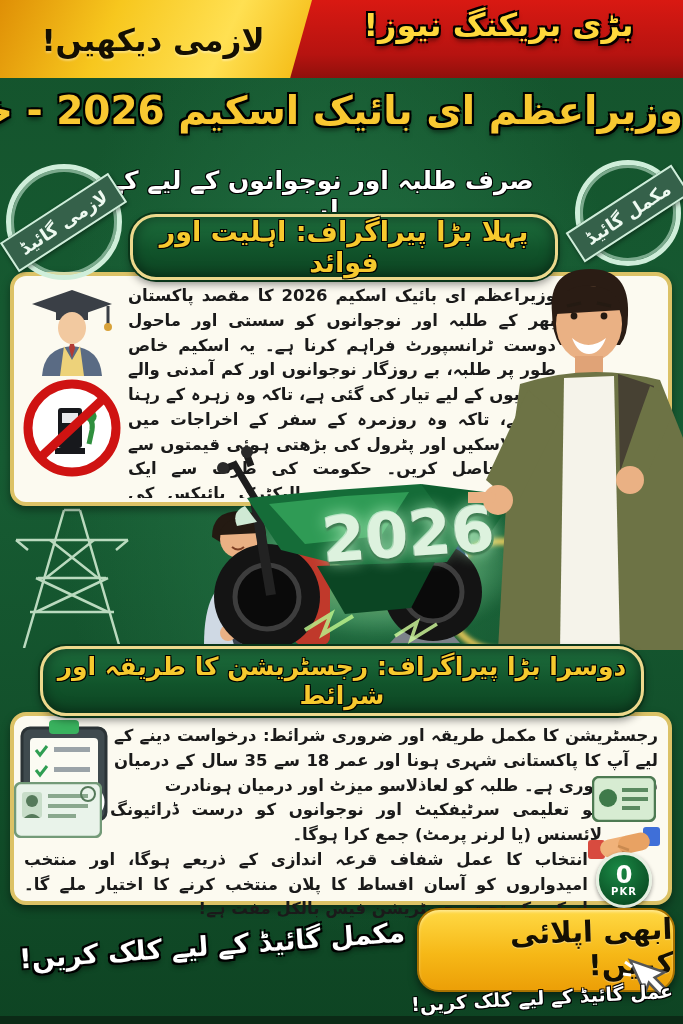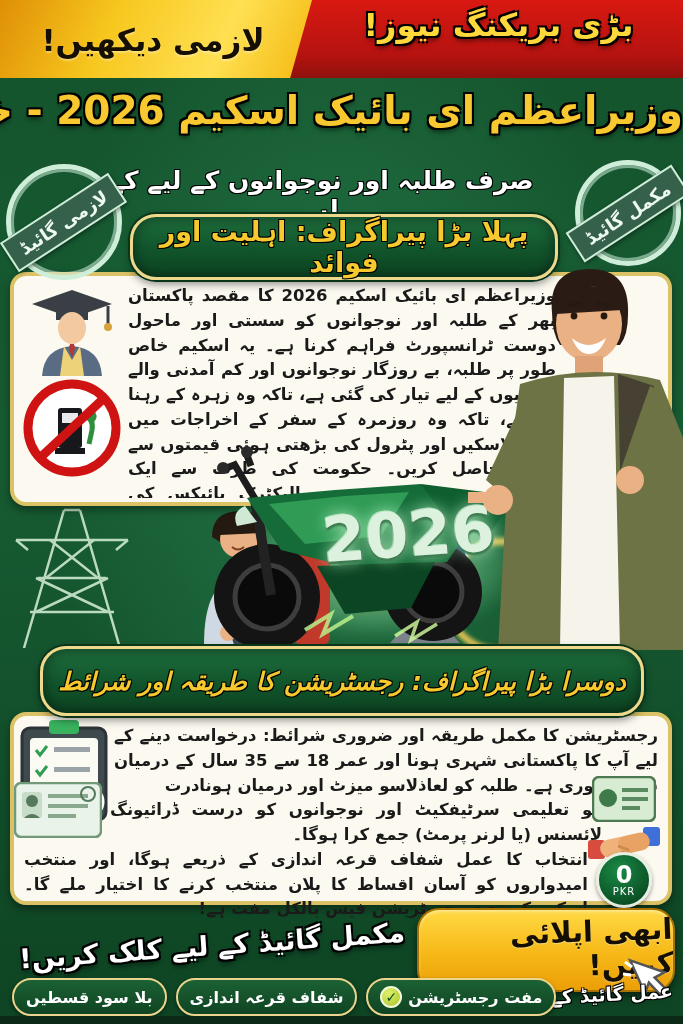--- a/index.html
+++ b/index.html
@@ -45,21 +45,21 @@
 
   
   .section-banner { position:absolute; z-index:7;
     background:linear-gradient(180deg,#1e6e3d,#11542b 55%,#0d4422);
     border:3px solid #edd88c; border-radius:26px;
     box-shadow:0 0 0 2px #0a3519, 0 4px 8px rgba(0,0,0,.45), inset 0 0 14px rgba(0,0,0,.5);
     display:flex; align-items:center; justify-content:center; }
   .section-banner .txt { font-weight:bold; color:#f6c92e; text-align:center; }
   .sb1 { left:130px; top:214px; width:428px; height:66px; }
   .sb1 .txt { font-size:27px; }
-  .sb2 { left:40px; top:646px; width:604px; height:70px;font-style:italic; }
+  .sb2 { left:40px; top:646px; width:604px; height:70px; }
   .sb2 .txt { font-size:25px; }
 
   
   .white-box { position:absolute; left:10px; width:662px; background:#fcfaf0;
     border:4px solid #dcc266; border-radius:16px; box-shadow:0 4px 8px rgba(0,0,0,.4); z-index:4; }
   .box1 { top:272px; height:234px; }
   .box2 { top:712px; height:193px; z-index:5; }
   .para { direction:rtl; font-weight:bold; color:#1a1a1a; font-size:16.5px; line-height:1.5;
     text-align:justify; }
   .box1 .para { position:absolute; right:8px; left:108px; top:8px; bottom:4px; padding-left:6px;
@@ -70,21 +70,21 @@
   .box2 .p3 { margin:0 80px 4px 10px; }
 
   .icon-abs { position:absolute; }
 
   
   .zero-badge { position:absolute; left:596px; top:852px; width:56px; height:56px; z-index:6;
     border-radius:50%; background:radial-gradient(circle at 40% 30%,#1a8a46,#0b4f24 75%);
     border:3px solid #e7f0e2; box-shadow:0 2px 4px rgba(0,0,0,.4);
     display:flex; flex-direction:column; align-items:center; justify-content:center; color:#fff; }
   .zero-badge .amt { font-size:24px; font-weight:bold; line-height:1; }
-  .zero-badge .cur { font-size:10px; font-weight:normal; line-height:1; letter-spacing:1px; }
+  .zero-badge .cur { font-size:10px; font-weight:bold; line-height:1; letter-spacing:1px; }
 
   
   .glow { position:absolute; left:195px; top:462px; width:370px; height:200px; z-index:2;
     background:radial-gradient(closest-side, rgba(255,240,150,.6), rgba(170,255,190,.28) 55%, transparent 78%);
     border-radius:50%; filter:blur(5px); }
   .gold-ring { position:absolute; left:442px; top:538px; width:116px; height:116px; z-index:3;
     border-radius:50%; border:7px solid rgba(255,210,90,.85); filter:blur(2px); }
   .year { position:absolute; left:322px; top:498px; z-index:5; font-size:62px; font-weight:bold;
     transform:rotate(-4deg); color:#ddf2de; direction:ltr;
     text-shadow:0 3px 2px #3e7d52, 0 0 16px #baf5c6, 2px 2px 0 #2f6b44, -1px -1px 0 #ffffffaa; }
@@ -322,27 +322,15 @@
     <svg class="cursor-icon" width="56" height="58" viewBox="0 0 56 58">
       <g transform="rotate(-18 28 28)">
         <path d="M18,4 L22,40 L29,31 L36,46 L43,42 L36,28 L47,26 Z" fill="#ffffff" stroke="#555" stroke-width="2.5"></path>
       </g>
       <path d="M6,10 l7,5 M4,22 l8,1" stroke="#ffffff" stroke-width="3"></path>
     </svg>
   </div>
 
   <div class="small-guide-text o1">عمل گائیڈ کے لیے کلک کریں!</div>
 
-  <div class="pills">
-    <span class="pill">
-      <span>بلا سود قسطیں</span>
-    </span>
-    <span class="pill">
-      <span>شفاف قرعہ اندازی</span>
-    </span>
-    <span class="pill">
-      <span>مفت رجسٹریشن</span>
-      <span class="check-circle">✓</span>
-    </span>
-  </div>
 
   <div class="bottom-strip"></div>
 </div>
 
 </body></html>

